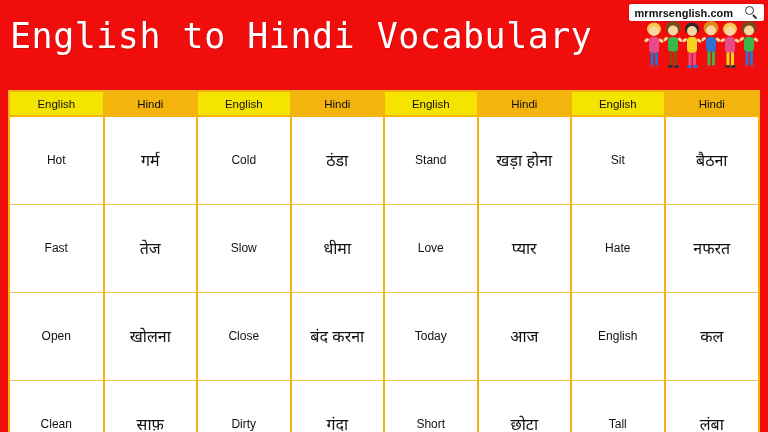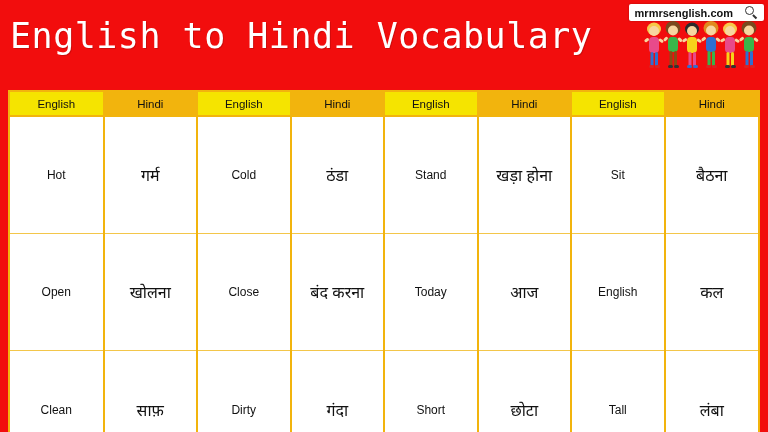--- a/index.html
+++ b/index.html
@@ -247,20 +247,30 @@
           <td>Hot</td>
           <td class="hi">गर्म</td>
           <td>Cold</td>
           <td class="hi">ठंडा</td>
           <td>Stand</td>
           <td class="hi">खड़ा होना</td>
           <td>Sit</td>
           <td class="hi">बैठना</td>
         </tr>
         <tr>
+          <td>Fast</td>
+          <td class="hi">तेज</td>
+          <td>Slow</td>
+          <td class="hi">धीमा</td>
+          <td>Love</td>
+          <td class="hi">प्यार</td>
+          <td>Hate</td>
+          <td class="hi">नफरत</td>
+        </tr>
+        <tr>
           <td>Open</td>
           <td class="hi">खोलना</td>
           <td>Close</td>
           <td class="hi">बंद करना</td>
           <td>Today</td>
           <td class="hi">आज</td>
           <td>English</td>
           <td class="hi">कल</td>
         </tr>
         <tr>

